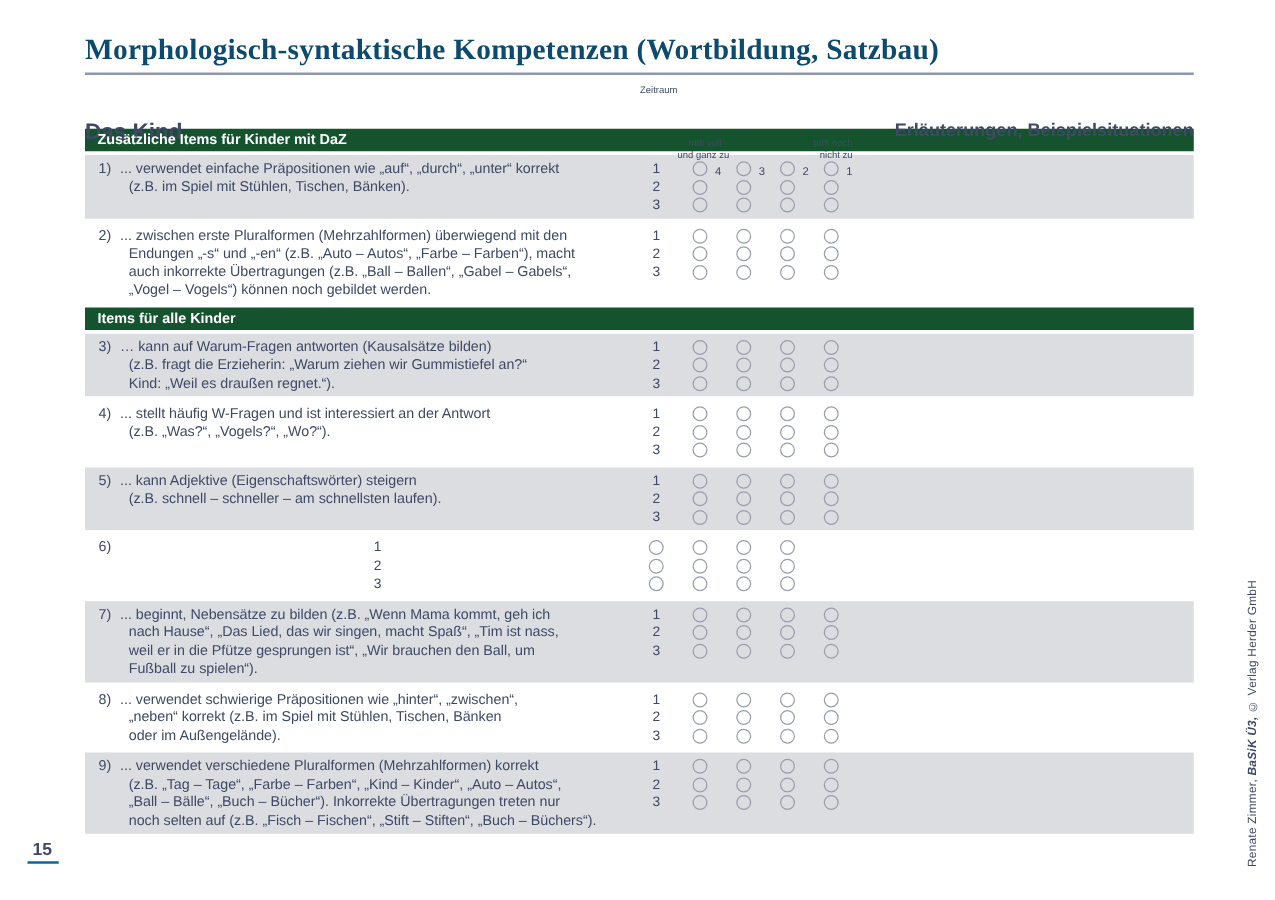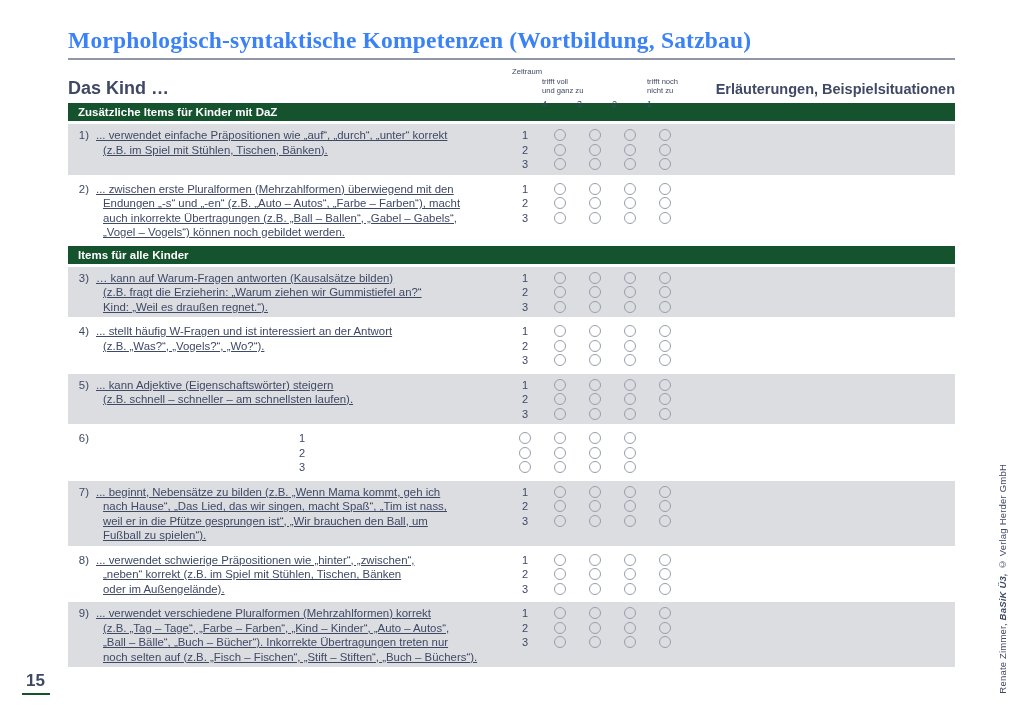--- a/index.html
+++ b/index.html
@@ -3,56 +3,56 @@
 <meta charset="utf-8">
 <style>
   * { margin:0; padding:0; box-sizing:border-box; }
   html,body { background:#ffffff; }
   body { font-family:"Liberation Sans", sans-serif; color:#3f4965; }
   .page { position:relative; width:1020px; height:720px; background:#ffffff; overflow:hidden; }
   .content { position:absolute; left:68px; top:0; width:887px; }
 
   
   .title { margin-top:26px; font-family:"Liberation Serif", serif; font-weight:bold;
-           font-size:23.5px; line-height:28px; color:#3b82f6; letter-spacing:.2px; }
+           font-size:23.5px; line-height:28px; color:#0c4a6e; letter-spacing:.2px; }
   .title-rule { margin-top:4px; border-top:2px solid #9097a8; height:0; }
 
   
   .grid-cols { display:grid; grid-template-columns:28px 412px 34px 35px 35px 35px 35px 1fr; }
 
   
   .thead { height:43px; align-items:start; }
   .th-subject { grid-column:1 / 3; align-self:center; padding-top:8px;
                 font-size:18px; font-weight:bold; }
   .th-zeitraum { grid-column:3; padding-top:7px; font-size:7.6px; text-align:right;
                  white-space:nowrap; }
-  .th-scale { text-align:left; padding-top:18px; }
+  .th-scale { text-align:right; padding-top:7px;margin-top:44px; }
   .th-scale .cap { font-size:7.6px; line-height:8.6px; height:18px; white-space:nowrap; }
   .th-scale .val { font-size:9px; margin-top:3px; }
   .th-notes { align-self:center; padding-top:8px; text-align:right;
               font-size:14.5px; font-weight:bold; }
 
   
   .block { margin-bottom:3px; }
   .section-bar { background:#14532d; color:#ffffff; font-weight:bold; font-size:11.5px;
                  height:18px; line-height:18px; padding-left:10px; }
   .item { padding:4px 0 3px 0; }
   .item.shaded { background:#dcdde1; }
   .num { text-align:right; padding-right:7px; font-size:11.4px; line-height:14.5px; }
   .itext { font-size:11.4px; line-height:14.5px; }
-  .itext .line { white-space:nowrap;text-decoration:underline; }
+  .itext .line { white-space:nowrap; }
   .itext .line.cont { padding-left:7px; }
   .zcol .prow { height:14.5px; line-height:14.5px; text-align:center; font-size:11px; }
   .rating-cell .crow { height:14.5px; display:flex; align-items:center; justify-content:center; }
   .circle { display:block; width:12px; height:12px; border:1.4px solid #989eac;
             border-radius:50%; background:transparent; }
 
   
-  .page-num { position:absolute; left:22px; top:671px; font-size:17px; font-weight:bold;
-              border-bottom:2px solid #14532d; padding:0 5px 2px 4px; color:#3f4965; }
+  .page-num { position:absolute; left:22px; top:671px; font-size:14px; font-weight:bold;
+              border-bottom:2px solid #0369a1; padding:0 5px 2px 4px; color:#3f4965; }
   .copyright { position:absolute; right:12px; bottom:26px; writing-mode:vertical-rl;
                transform:rotate(180deg); font-size:9.5px; letter-spacing:.2px; color:#3f4965;
                white-space:nowrap; }
   .copyright .brand { font-weight:bold; font-style:italic; }
 </style>
 </head>
 <body>
 
 <div class="page">
   <div class="content">

